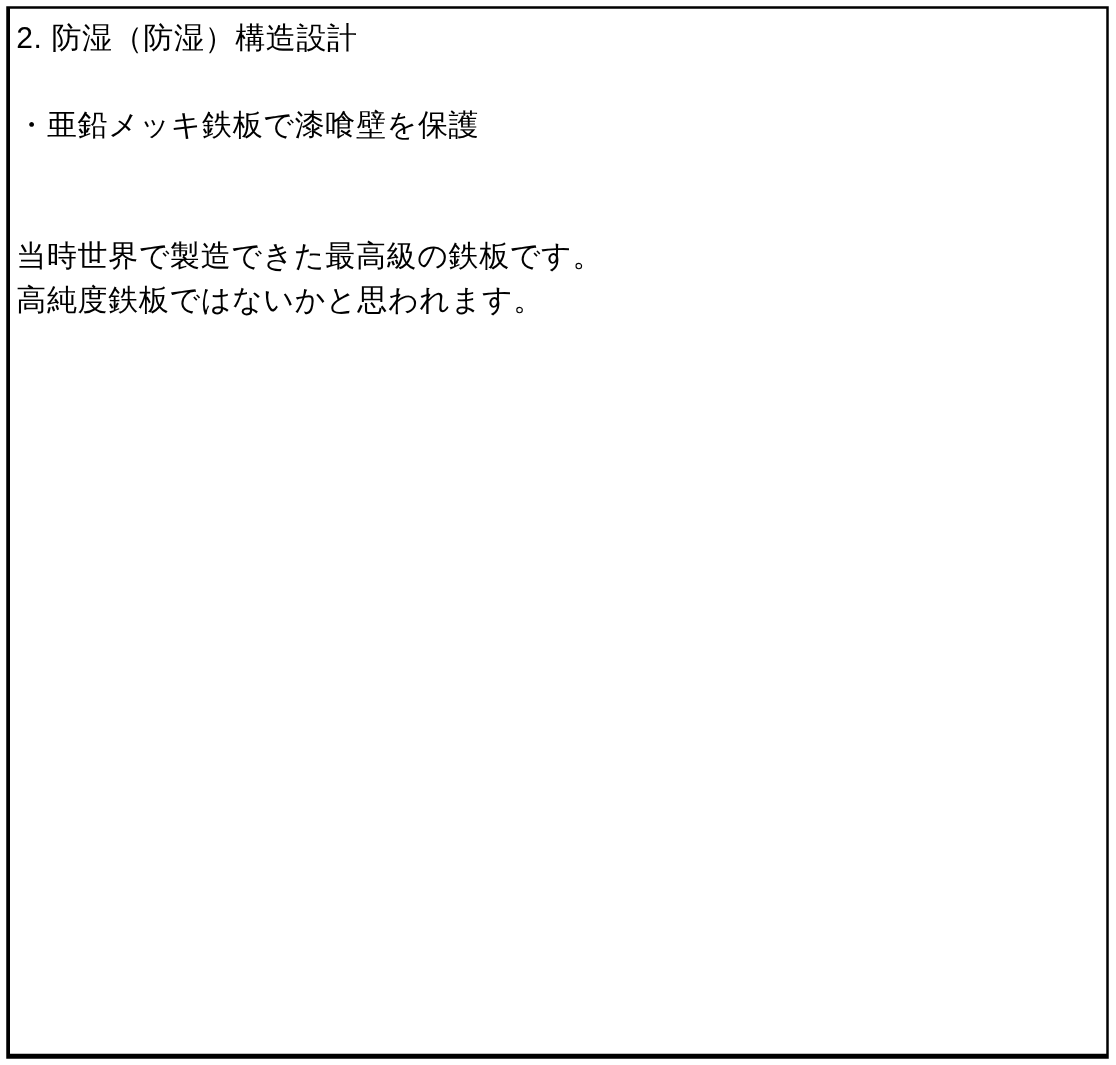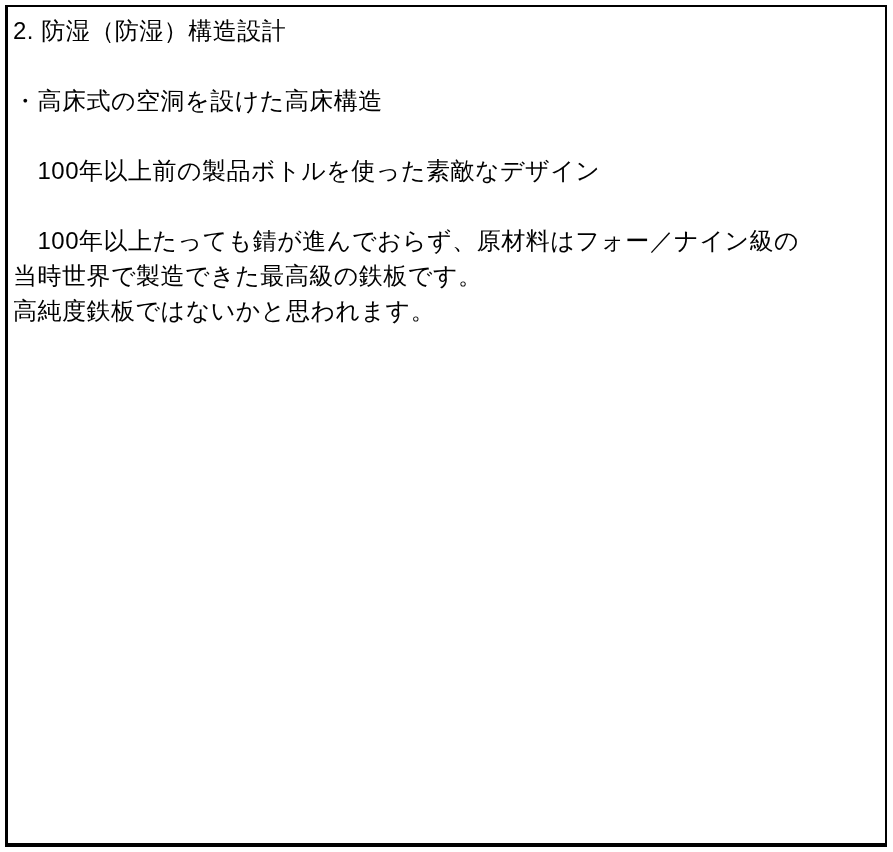--- a/index.html
+++ b/index.html
@@ -45,24 +45,22 @@
 </style>
 </head>
 <body>
 
 <div class="page">
   <div class="content-box">
 
     <div class="line">2. 防湿（防湿）構造設計</div>
     <div class="line blank"></div>
 
-    <div class="line">・高床式の空洞を設けた高床構造</div>
+    <div class="line">・亜鉛メッキ鉄板で漆喰壁を保護</div>
     <div class="line blank"></div>
 
-    <div class="line">　100年以上前の製品ボトルを使った素敵なデザイン</div>
     <div class="line blank"></div>
 
-    <div class="line">　100年以上たっても錆が進んでおらず、原材料はフォー／ナイン級の</div>
     <div class="line">当時世界で製造できた最高級の鉄板です。</div>
     <div class="line">高純度鉄板ではないかと思われます。</div>
 
   </div>
 </div>
 
 </body></html>

